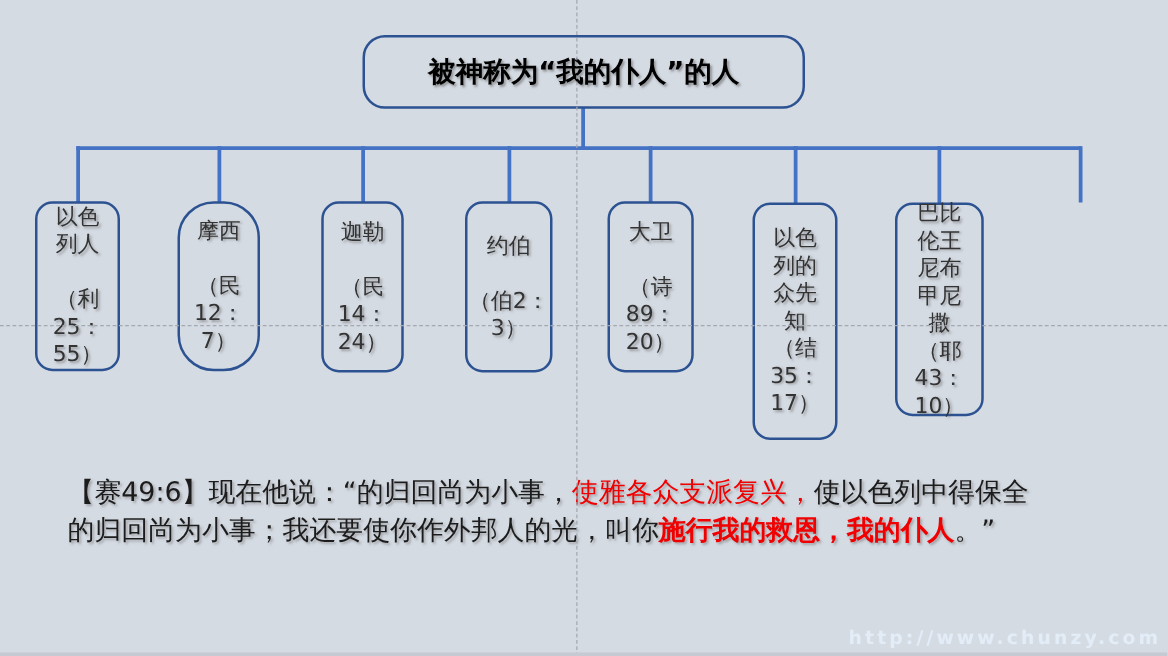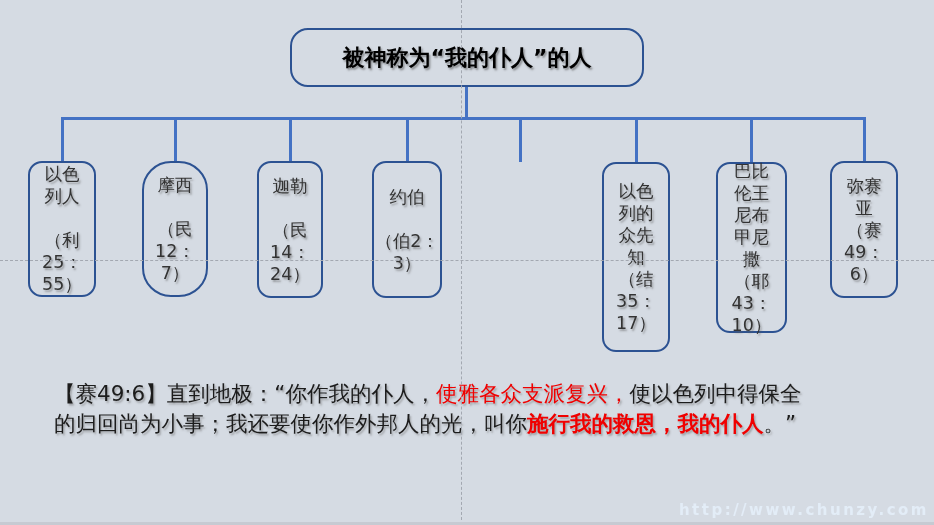--- a/index.html
+++ b/index.html
@@ -118,46 +118,47 @@
 （民
 14：
 24）</span>
   </div>
   <div class="node node-servant" style="left:372px;top:161px;width:70px;height:137px;">
     <span class="node-label">约伯
 
 （伯2：
 3）</span>
   </div>
+  <div class="node node-servant" style="left:486px;top:161px;width:69px;height:137px;">
+    <span class="node-label">大卫
+
+（诗
+89：
+20）</span>
+  </div>
   <div class="node node-servant" style="left:602px;top:162px;width:68px;height:190px;">
     <span class="node-label">以色
 列的
 众先
 知
 （结
 35：
 17）</span>
   </div>
   <div class="node node-servant" style="left:716px;top:162px;width:71px;height:171px;">
     <span class="node-label">巴比
 伦王
 尼布
 甲尼
 撒
 （耶
 43：
 10）</span>
   </div>
-  <div class="node node-servant" style="left:830px;top:161px;width:68px;height:137px;">
-    <span class="node-label">弥赛
-亚
-（赛
-49：6）</span>
-  </div>
 
-  <p class="verse"><span class="seg-normal">【赛49:6】直到地极：“你作我的仆人，</span><span class="seg-red">使雅各众支派复兴，</span><span class="seg-normal">使以色列中得保全
+  <p class="verse"><span class="seg-normal">【赛49:6】现在他说：“的归回尚为小事，</span><span class="seg-red">使雅各众支派复兴，</span><span class="seg-normal">使以色列中得保全
 的归回尚为小事；我还要使你作外邦人的光，叫你</span><span class="seg-red-bold">施行我的救恩，我的仆人</span><span class="seg-normal">。”</span></p>
 
   <div class="watermark">http://www.chunzy.com</div>
 
   <div class="bottom-strip"></div>
 
 </div>
 
 </body></html>

